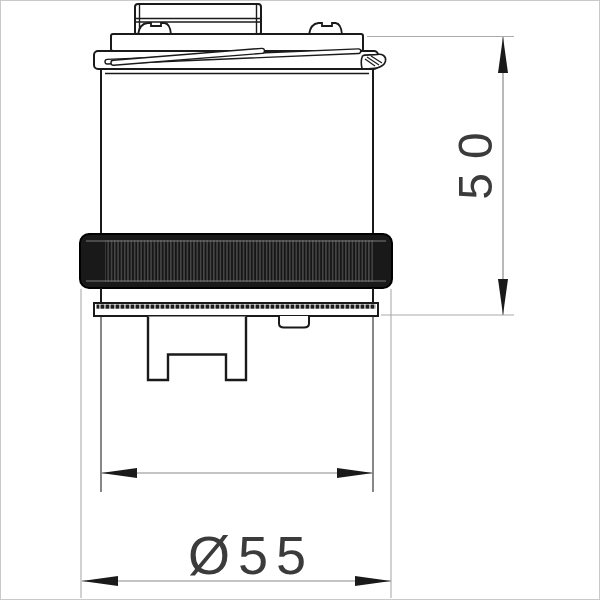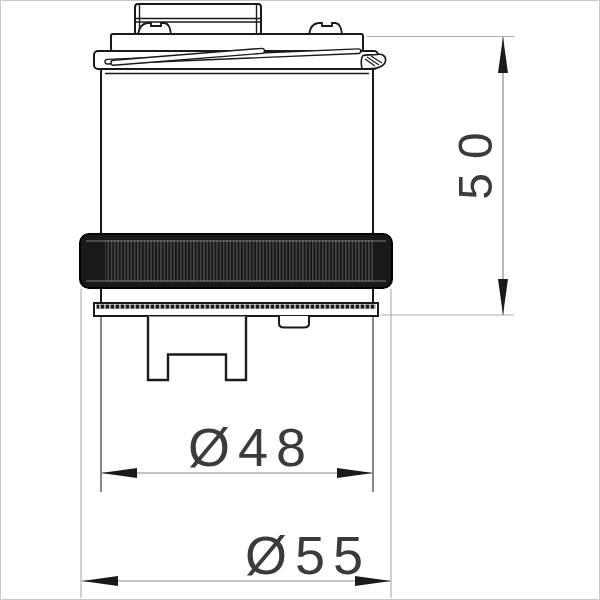--- a/index.html
+++ b/index.html
@@ -26,21 +26,21 @@
     color: #3b3b3b;
     font-size: 54px;
     letter-spacing: 8px;
     line-height: 50px;
     height: 50px;
     text-align: center;
     white-space: nowrap;
     user-select: none;
   }
   .dim-label-d48 { left: 130px; top: 421px; width: 240px; }
-  .dim-label-d55 { left: 130px; top: 529px; width: 240px; text-align: right; }
+  .dim-label-d55 { left: 130px; top: 529px; width: 240px; }
   .dim-label-50 {
     left: 395px; top: 133px; width: 160px;
     font-size: 48px; letter-spacing: 14px;
     transform: rotate(-90deg);
     transform-origin: 50% 50%;
   }
   .outline   { fill: #ffffff; stroke: #1a1a1a; stroke-width: 2; }
   .outline-h { fill: #ffffff; stroke: #1a1a1a; stroke-width: 2.4; }
   .thinline  { stroke: #1a1a1a; stroke-width: 1.4; fill: none; }
   .wire      { fill: #ffffff; stroke: #1a1a1a; stroke-width: 1.4; }
@@ -129,19 +129,18 @@
       <line class="dimline" x1="81" y1="580" x2="390" y2="580"></line>
       <polygon class="arrow" points="81,580 117,575 117,585"></polygon>
       <polygon class="arrow" points="390,580 354,575 354,585"></polygon>
 
       <line class="dimline" x1="502" y1="36" x2="502" y2="314"></line>
       <polygon class="arrow" points="502,36 497,72 507,72"></polygon>
       <polygon class="arrow" points="502,314 497,278 507,278"></polygon>
     </g>
   </svg>
 
-  <div class="dim-label dim-label-d48">Ø48</div>
 
   <div class="dim-label dim-label-d55">Ø55</div>
 
   <div class="dim-label dim-label-50">50</div>
 
 </div>
 
 </body></html>

